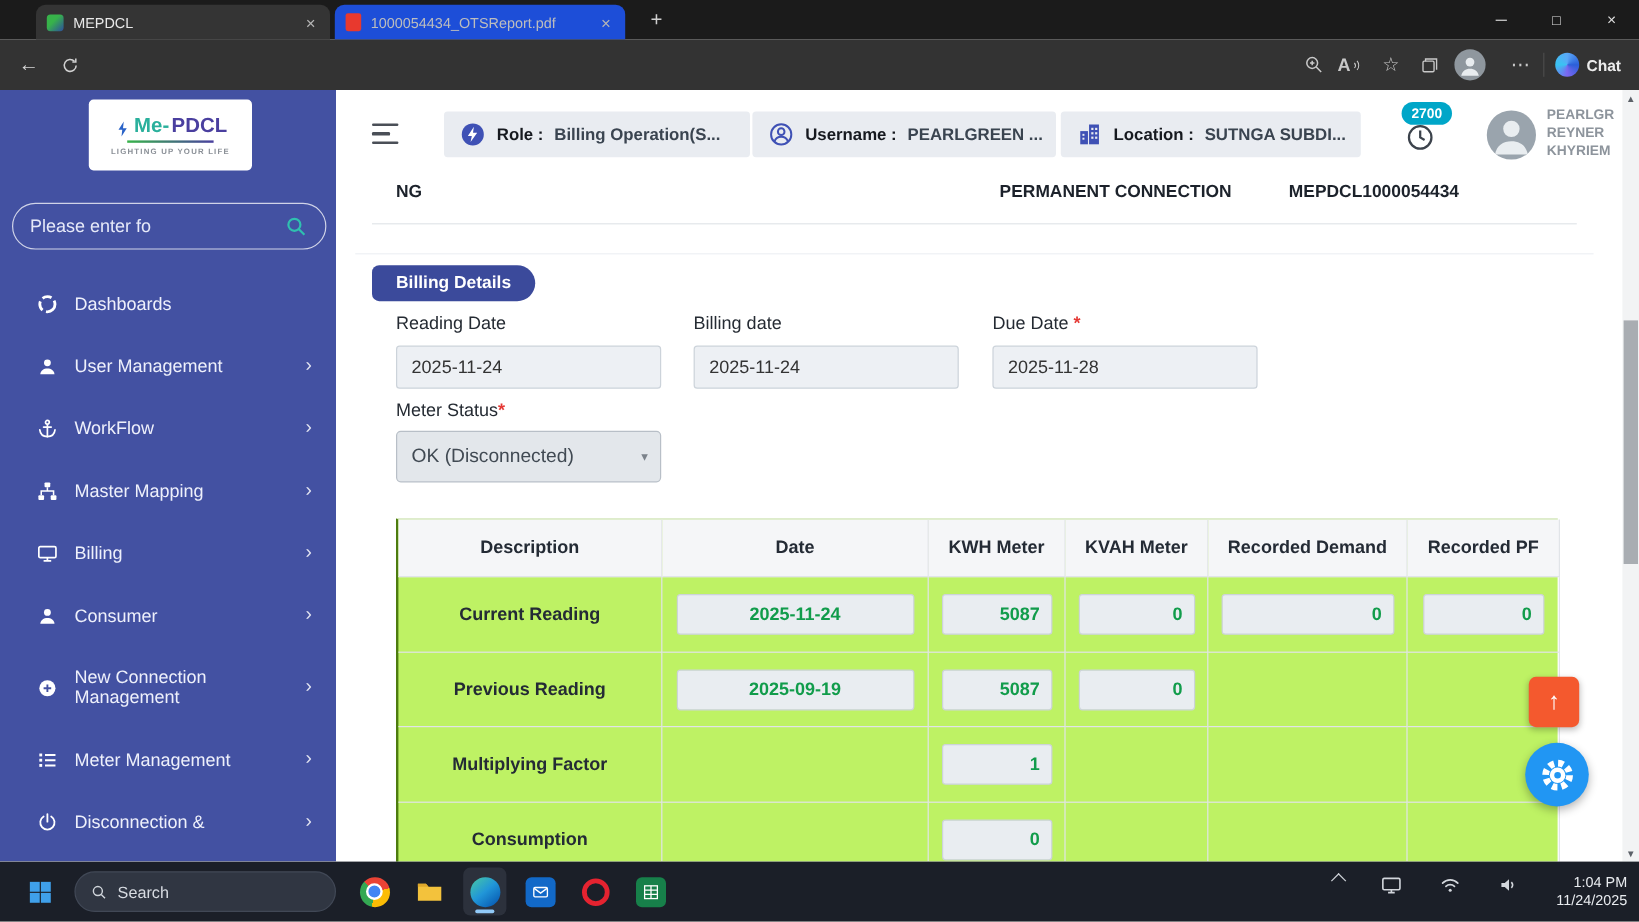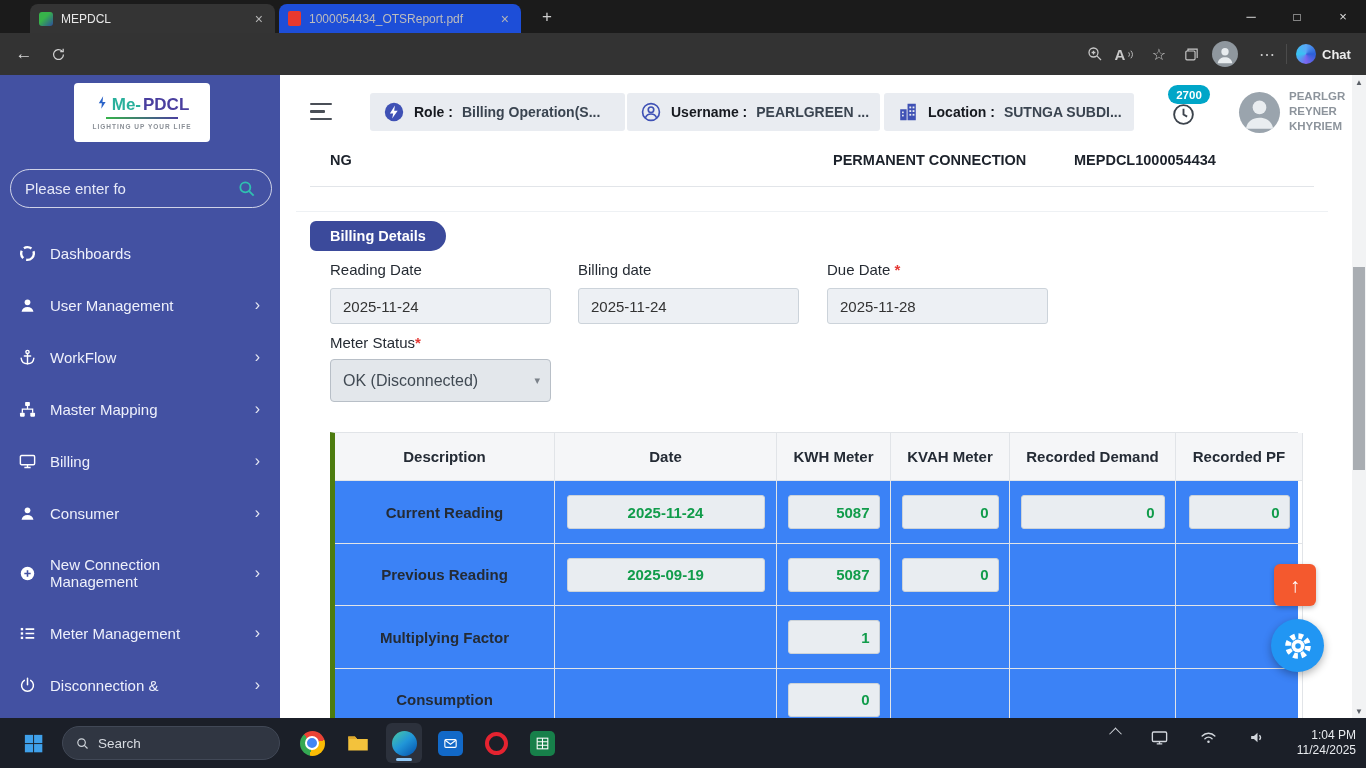--- a/index.html
+++ b/index.html
@@ -27,30 +27,30 @@
   .tbdivider{position:absolute;left:1286px;top:11px;width:1px;height:20px;background:#4b4b4b}
   .chatbtn{position:absolute;left:1296px;top:7px;height:28px;display:flex;align-items:center;gap:6px;color:#ececec;font-size:13px;font-weight:700}
   .chaticon{width:20px;height:20px;border-radius:50%;background:conic-gradient(#5aa8f7,#2b5fd9,#7b66f0,#39c3f2,#5aa8f7)}
 
   
   .page{position:absolute;left:0;top:75px;width:1366px;height:643px;background:#fff;overflow:hidden}
 
   
   .sidebar{position:absolute;left:0;top:0;width:280px;height:643px;background:#4351a2;overflow:hidden}
   .logocard{position:absolute;left:74px;top:8px;width:136px;height:59px;background:#fff;border-radius:4px;display:flex;flex-direction:column;align-items:center;justify-content:center}
-  .logorow{display:flex;align-items:flex-start;gap:2px;font-size:17px;font-weight:700}
+  .logorow{display:flex;align-items:flex-end;gap:2px;font-size:17px;font-weight:700}
   .logo-me{color:#2ab09c}
   .logo-pdcl{color:#4a3f9f}
   .logobar{width:72px;height:2px;margin-top:2px;background:linear-gradient(90deg,#37b34a,#4a3f9f)}
   .tagline{font-size:6.5px;letter-spacing:1px;color:#8a8f96;margin-top:4px;font-weight:700}
   .sidesearch{position:absolute;left:10px;top:94px;width:262px;height:39px;border:1px solid rgba(255,255,255,.75);border-radius:20px;display:flex;align-items:center;padding:0 14px}
   .sidesearch input{flex:1;background:transparent;border:none;outline:none;color:#fff;font-size:15px;font-family:"Liberation Sans",sans-serif}
   .sidesearch input::placeholder{color:#e6e9f8}
   .nav{position:absolute;left:0;top:152px;width:280px}
-  .nav-item{position:relative;display:flex;align-items:center;min-height:52px;padding:4px 36px 4px 18px;color:#eef0fb;font-size:15px;cursor:pointer}
+  .nav-item{position:relative;display:flex;align-items:center;min-height:52px;padding:4px 36px 4px 30px;color:#eef0fb;font-size:15px;cursor:pointer}
   .nav-item.tall{min-height:68px}
   .nicon{width:19px;height:19px;margin-right:13px;flex:none;display:flex;align-items:center;justify-content:center}
   .nicon svg{width:19px;height:19px}
   .nchev{position:absolute;right:20px;top:50%;transform:translateY(-50%);font-size:16px;color:rgba(255,255,255,.85)}
 
   
   .hamburger{position:absolute;left:310px;top:28px;width:22px;height:17px;display:flex;flex-direction:column;justify-content:space-between}
   .hamburger span{display:block;height:2.4px;background:#4a4f57;border-radius:1px}
   .hamburger span:nth-child(2){width:70%}
   .chip{position:absolute;top:18px;height:38px;background:#e9ecf1;border-radius:3px;display:flex;align-items:center;gap:9px;padding:0 13px;font-size:14px;font-weight:700;color:#16191f;white-space:nowrap;overflow:hidden}
@@ -70,21 +70,21 @@
   .hr1{position:absolute;left:310px;top:111px;width:1004px;height:1px;background:#e2e5e9}
   .hr2{position:absolute;left:296px;top:136px;width:1032px;height:1px;background:#eef1f4}
   .secpill{position:absolute;left:310px;top:146px;height:30px;padding:0 20px;background:#3b4a9b;border-radius:6px 15px 15px 6px;color:#fff;font-size:14.5px;font-weight:700;display:flex;align-items:center}
   .flabel{position:absolute;font-size:15px;color:#252b33}
   .red{color:#e53935;font-weight:700}
   .finput{position:absolute;top:213px;width:221px;height:36px;background:#edf0f4;border:1px solid #ccd3da;border-radius:3px;font-size:15px;color:#333;padding:0 12px;font-family:"Liberation Sans",sans-serif}
   .selbox{position:absolute;left:330px;top:284px;width:221px;height:43px;background:#e3e7eb;border:1px solid #b8bfc7;border-radius:4px;display:flex;align-items:center;padding:0 26px 0 12px;font-size:16px;color:#414a53;cursor:pointer}
   .selbox .caret{position:absolute;right:10px;font-size:11px;color:#7b828a}
 
   
-  .btable{position:absolute;left:330px;top:357px;width:968px;border-top:1px solid #e1e4e8;border-left:5px solid #4d7c0f;background:#3b82f6}
+  .btable{position:absolute;left:330px;top:357px;width:968px;border-top:1px solid #e1e4e8;border-left:2px solid #4d7c0f;background:#bef264}
   .trow{display:grid;grid-template-columns:220px 222px 114px 119px 166px 127px}
   .bcell{border-right:1px solid #e1e4e8;border-bottom:1px solid #e1e4e8;display:flex;align-items:center;justify-content:center}
   .thead .bcell{height:48px;background:#f5f6f8;font-size:15px;font-weight:700;color:#242b35}
   .r1 .bcell{height:63px}.r2 .bcell{height:62px}.r3 .bcell{height:63px}.r4 .bcell{height:62px}
   .dcell{font-size:15px;font-weight:700;color:#242b35;text-align:center}
   .vbox{background:#e9edf1;border:1px solid #ccd3d9;border-radius:3px;height:34px;display:flex;align-items:center;color:#119c4b;font-weight:700;font-size:15px}
   .vbox.c{justify-content:center}
   .vbox.r{justify-content:flex-end;padding-right:9px}
   .w-date{width:198px}.w-kwh{width:92px}.w-kvah{width:97px}.w-dem{width:144px}.w-pf{width:101px}
 

